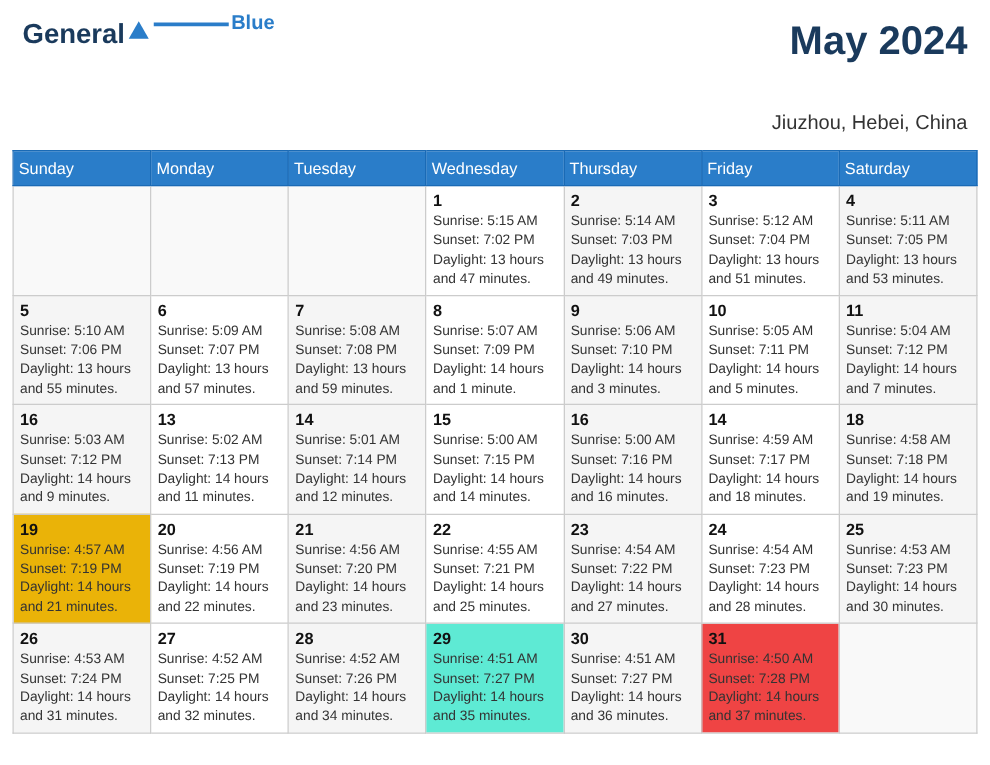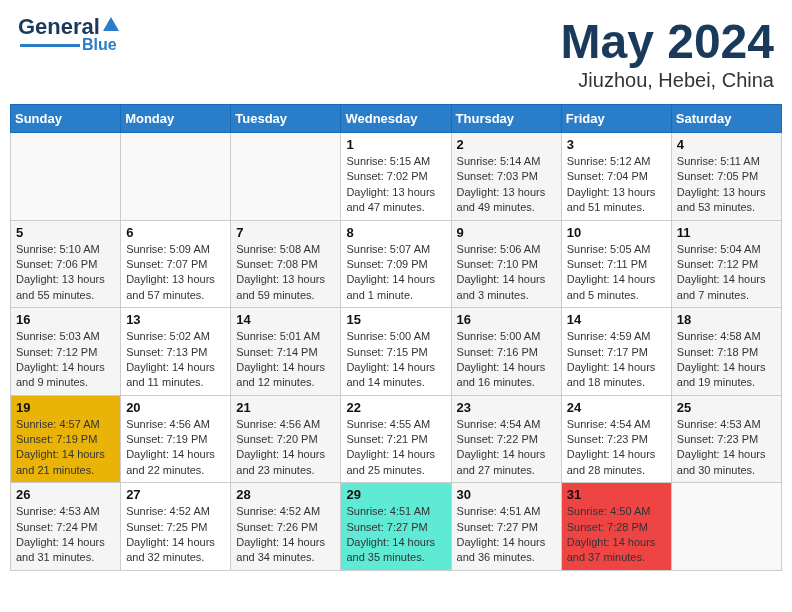--- a/index.html
+++ b/index.html
@@ -12,45 +12,46 @@
     }
     .header {
       display: flex;
       justify-content: space-between;
       align-items: flex-start;
       margin-bottom: 8px;
       padding: 4px 8px;
     }
     .logo {
       display: flex;
-      flex-direction: column;
+      flex-direction: row;
       align-items: flex-start;
     }
     .title-area {
       text-align: right;
     }
     .month-title {
-      font-size: 48px;
+      font-size: 32px;
       font-weight: bold;
       color: #1a3a5c;
     }
     .location {
-      font-size: 20px;
+      font-size: 16px;
       color: #333;
+      margin-top: 39px;
     }
     table {
       width: 100%;
       border-collapse: collapse;
       table-layout: fixed;
     }
     th {
       background-color: #2a7dc9;
       color: white;
       font-size: 13px;
-      font-weight: bold;
+      font-weight: normal;
       padding: 6px 4px;
       text-align: left;
       border: 1px solid #1a6ab5;
     }
     td {
       border: 1px solid #ccc;
       vertical-align: top;
       padding: 4px 5px;
       font-size: 11px;
       color: #333;

